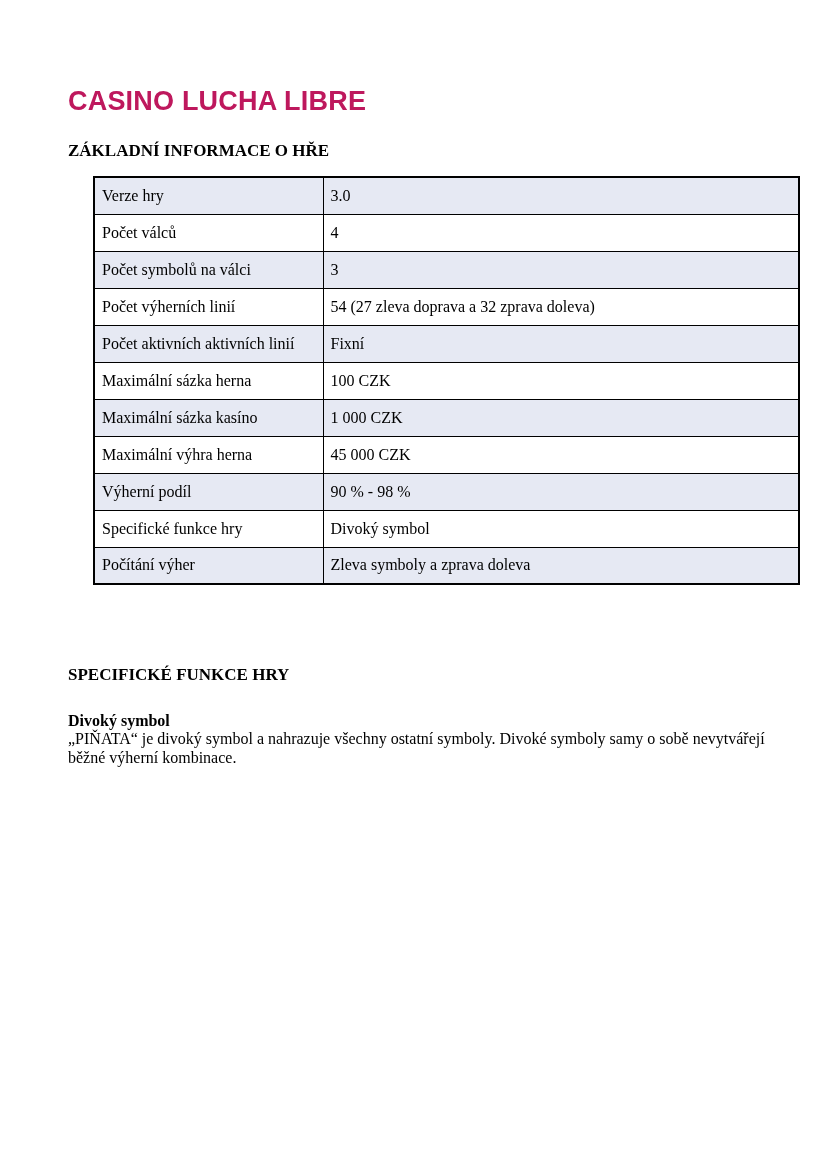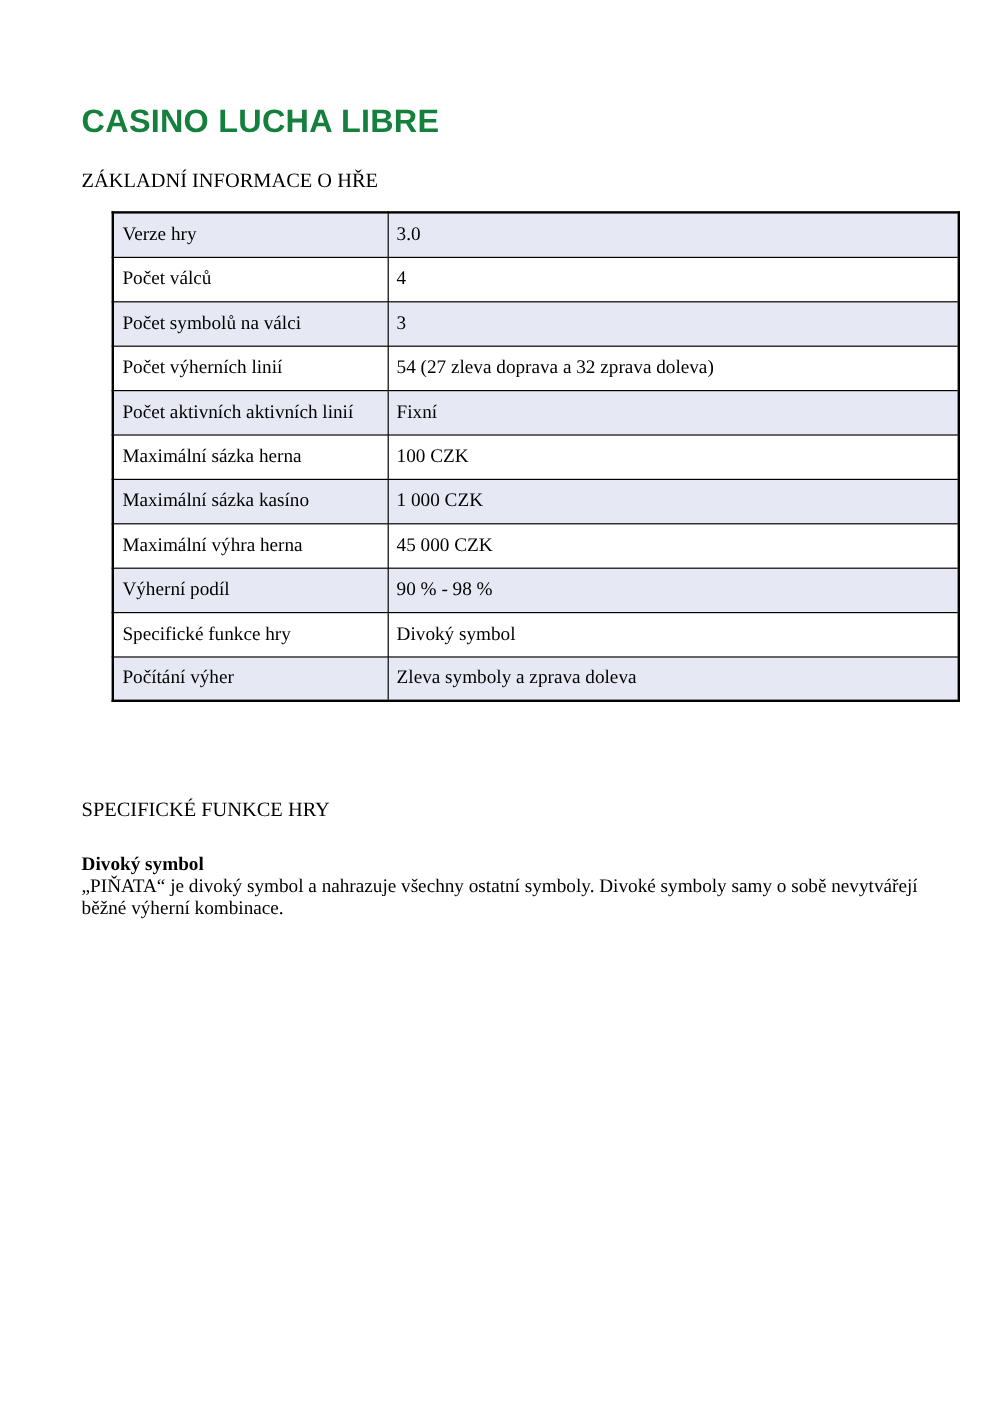--- a/index.html
+++ b/index.html
@@ -16,25 +16,25 @@
     overflow: hidden;
   }
   .content {
     padding: 86px 60px 0 68px;
   }
   .doc-title {
     font-family: "Liberation Sans", sans-serif;
     font-weight: bold;
     font-size: 27px;
     letter-spacing: 0.2px;
-    color: #15803d;
+    color: #be185d;
   }
   .section-heading {
     font-family: "Liberation Serif", serif;
-    font-weight: normal;
+    font-weight: bold;
     font-size: 17px;
     margin-top: 24px;
   }
   table.game-info {
     border-collapse: collapse;
     margin-top: 15px;
     margin-left: 25px;
     width: 707px;
     table-layout: fixed;
     border: 2px solid #000000;

